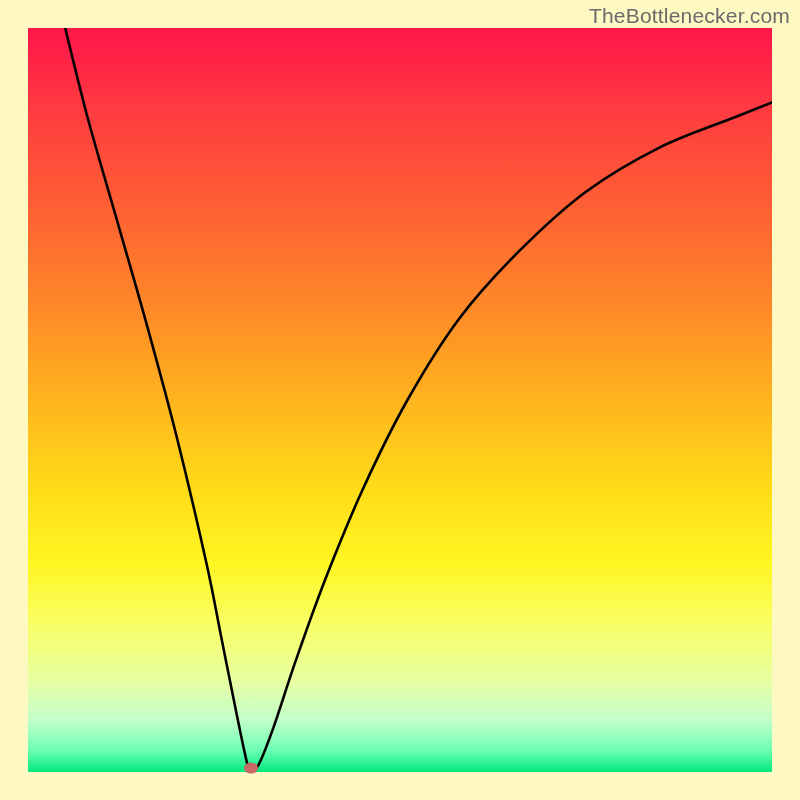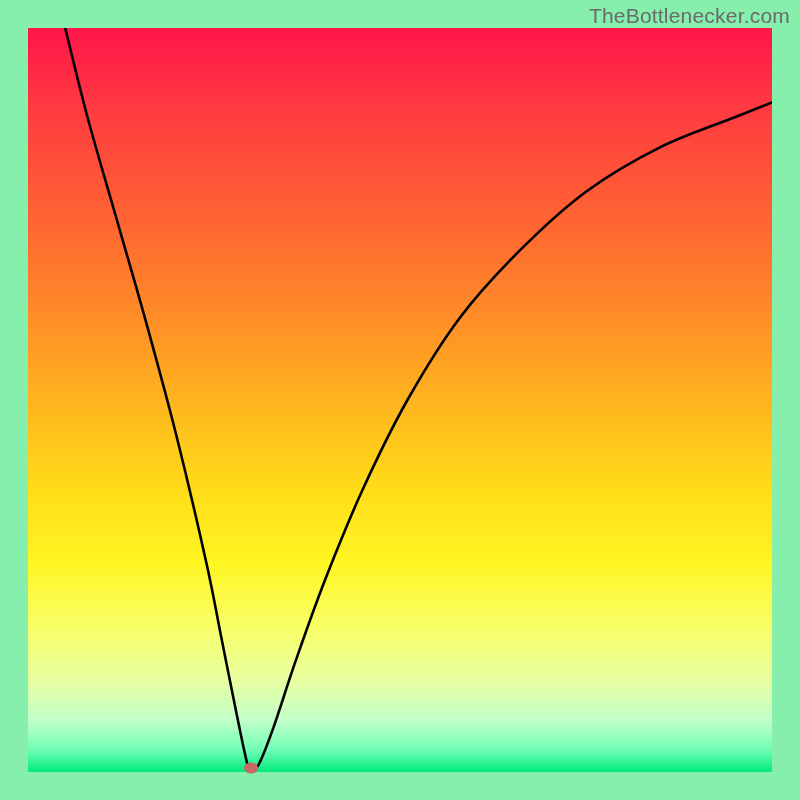--- a/index.html
+++ b/index.html
@@ -1,20 +1,20 @@
 <!DOCTYPE html>
 <html><head>
 <meta charset="utf-8">
 <style>
   * { margin: 0; padding: 0; box-sizing: border-box; }
   html, body { width: 800px; height: 800px; overflow: hidden; background: #000; }
   .frame {
     width: 800px;
     height: 800px;
-    background: #86efac;
+    background: #fef9c3;
     position: relative;
   }
   .plot-area {
     position: absolute;
     left: 28px;
     top: 28px;
     width: 744px;
     height: 744px;
     background: linear-gradient(to bottom,
       #ff154a 0%,

